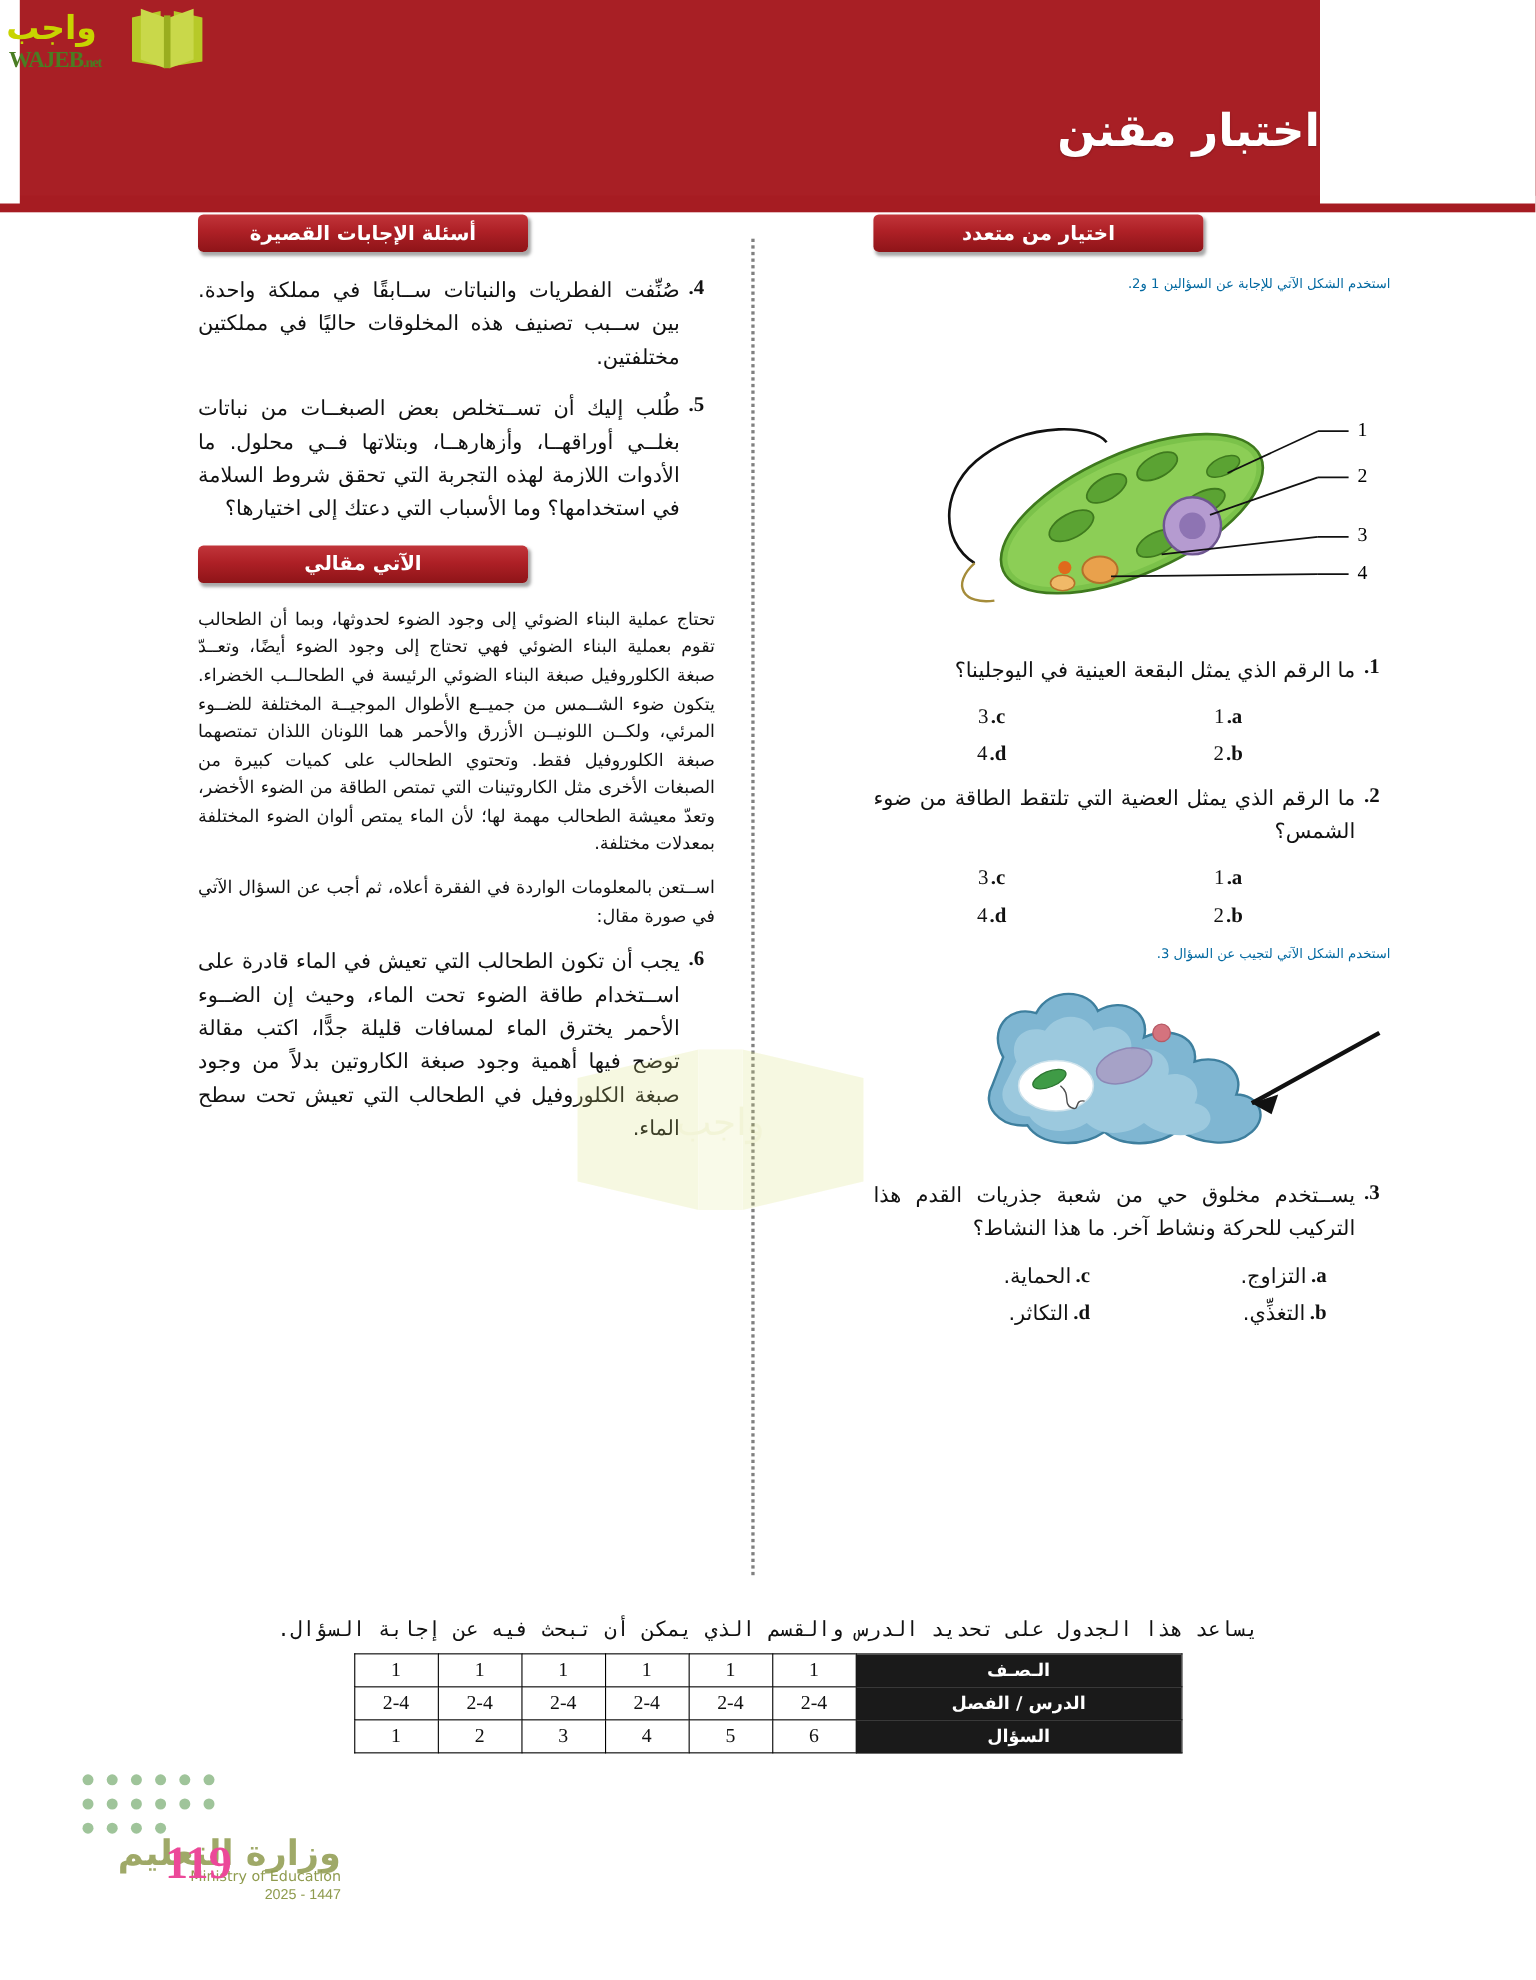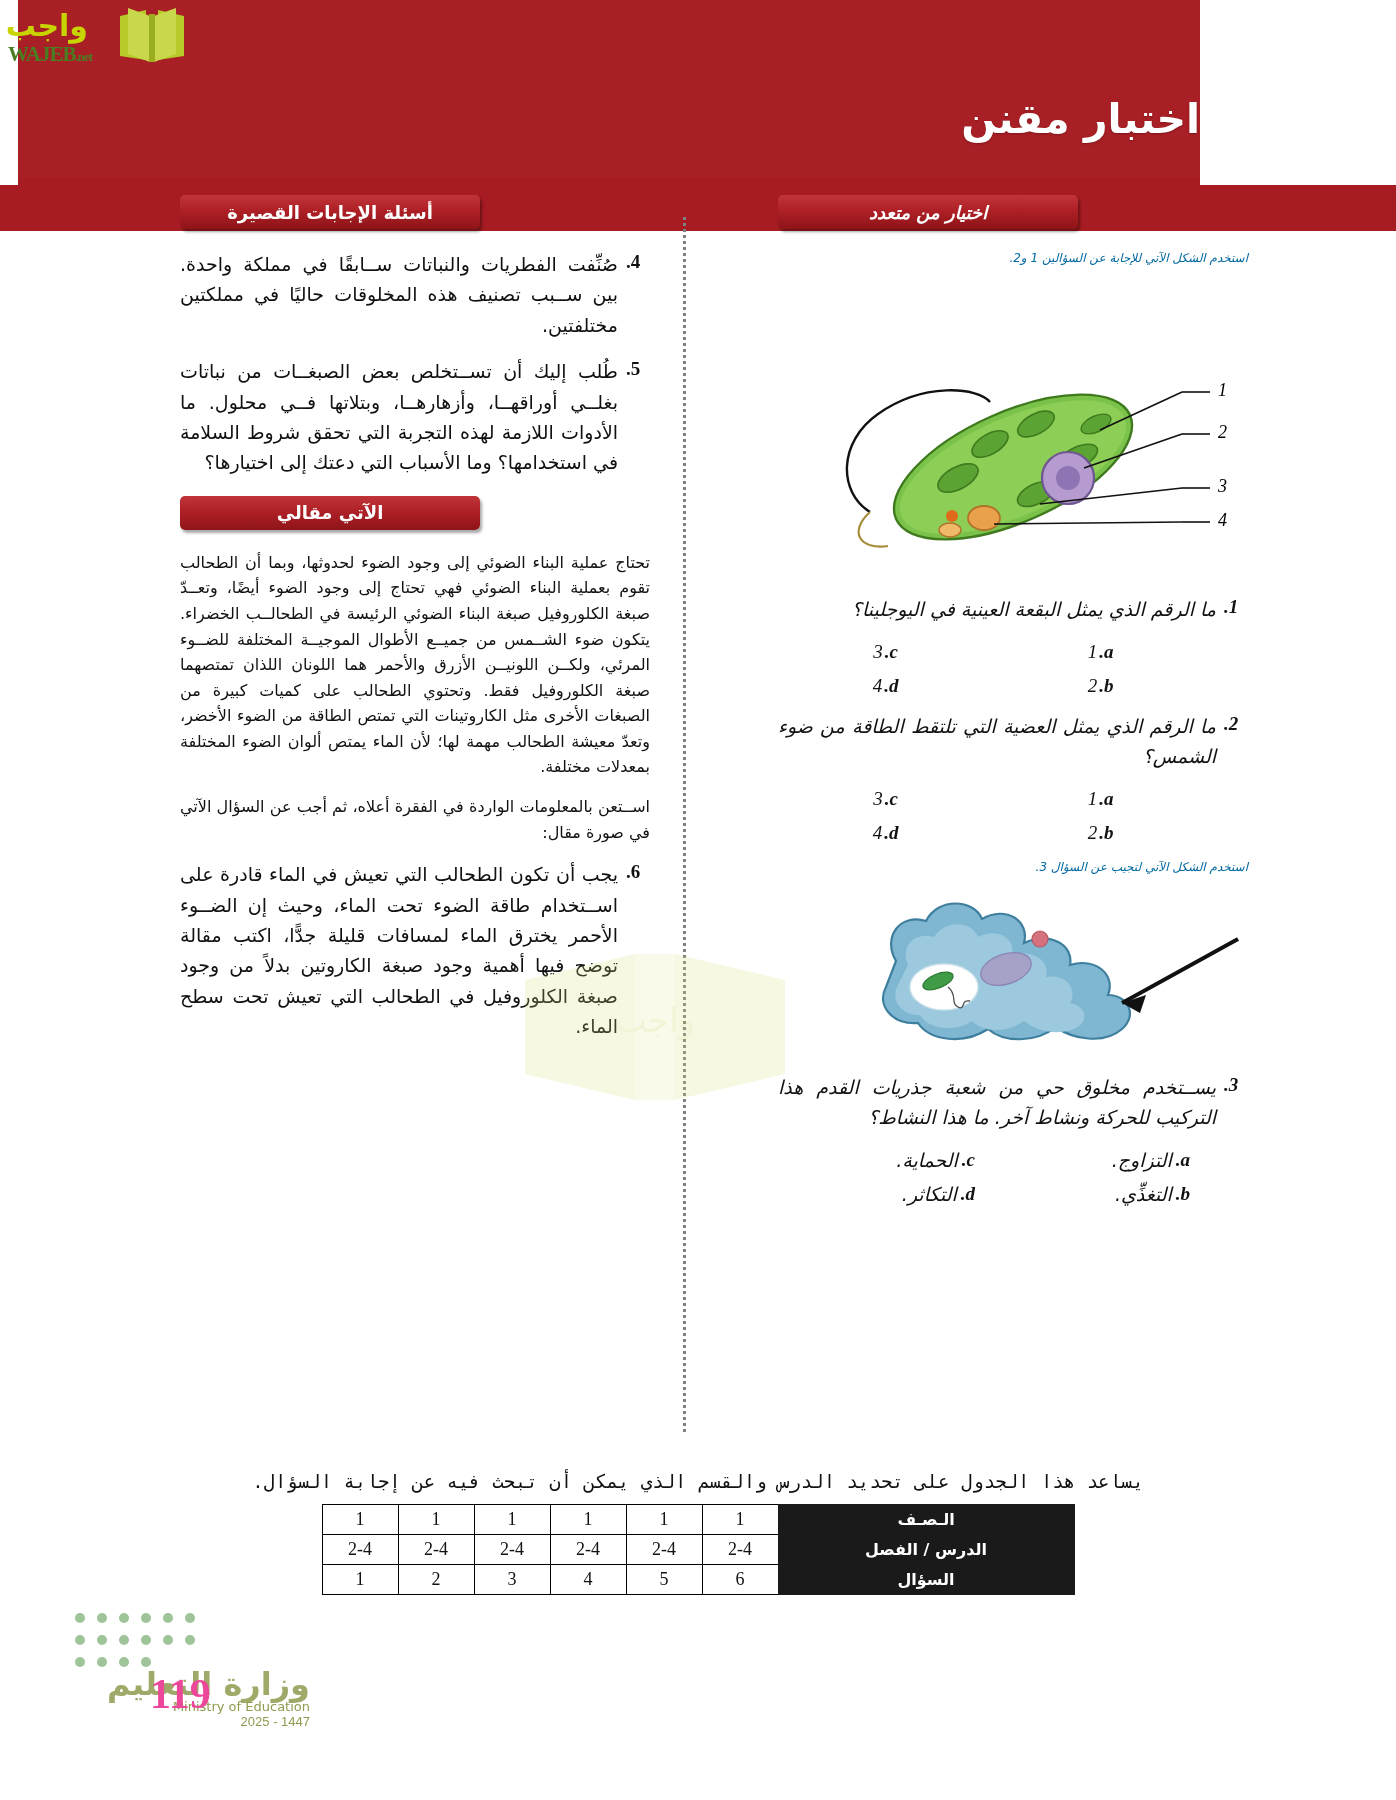--- a/index.html
+++ b/index.html
@@ -8,21 +8,21 @@
   body {
     width:1396px; height:1800px;
     background:#ffffff;
     font-family:"DejaVu Sans", sans-serif;
     position:relative;
     overflow:hidden;
   }
 
   
   .top-banner{
-    position:absolute; left:0; top:0; width:1396px; height:231px;
+    position:absolute; left:0; top:0; width:1396px; height:193px;
     background:#a61c22;
   }
   .top-banner-inner{
     position:absolute; left:18px; top:0; width:1378px; height:178px;
     background:#a81f25;
   }
   .banner-title{
     position:absolute; right:196px; top:95px;
     color:#ffffff; font-size:41px; font-weight:bold;
     letter-spacing:1px; direction:rtl;
@@ -50,21 +50,21 @@
     letter-spacing:-1px;
   }
   .logo-en .net{ font-size:13px; }
   .book-icon{ position:absolute; left:108px; top:2px; width:72px; height:60px; }
 
   
   .content{
     position:absolute; left:0; top:195px; width:1396px; height:1250px;
   }
   .col-right{
-    position:absolute; right:148px; top:0; width:470px;font-style:italic;
+    position:absolute; right:132px; top:0; width:470px;
   }
   .col-left{
     position:absolute; left:180px; top:0; width:470px;
   }
   .divider{
     position:absolute; left:683px; top:22px; width:2px; height:1215px;
     border-left:3px dotted #808080;
   }
 
   

